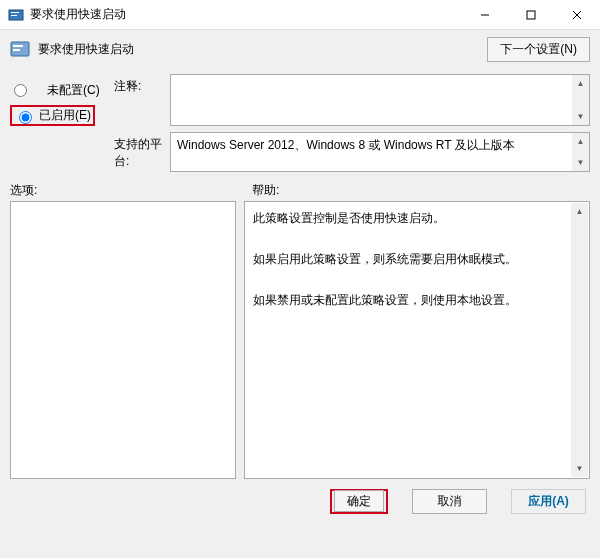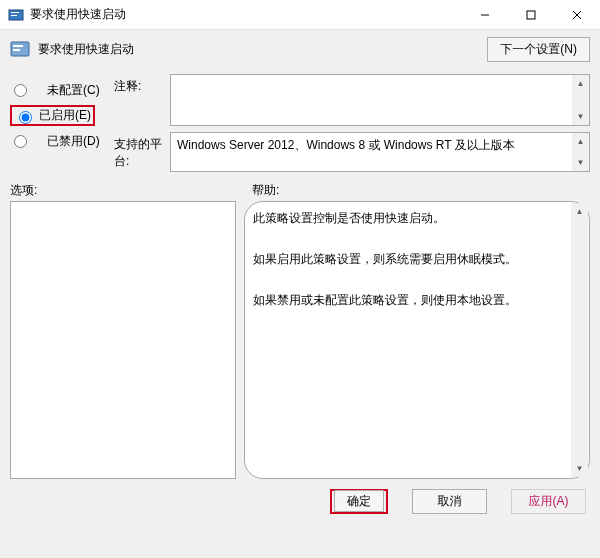--- a/index.html
+++ b/index.html
@@ -9,21 +9,21 @@
 .titlebar { height: 30px; background: #fff; display: flex; align-items: center; border-bottom: 1px solid #e1e1e1; }
 .titlebar .icon { width: 16px; height: 16px; margin: 0 6px 0 8px; display: inline-flex; }
 .titlebar .title { flex: 1; }
 .win-btn { width: 46px; height: 30px; display: flex; align-items: center; justify-content: center; }
 .win-btns { display: flex; }
 
 .subheader { height: 38px; display: flex; align-items: center; padding: 0 10px; gap: 8px; }
 .subheader .icon { width: 20px; height: 18px; display: inline-flex; }
 .nav-btns { margin-left: auto; display: flex; gap: 6px; }
 .btn { background: #f5f5f5; border: 1px solid #adadad; padding: 3px 12px; min-width: 75px; text-align: center; cursor: default; }
-.btn.dis { color: #be185d; border-color: #cfcfcf; background: #f0f0f0; }
+.btn.dis { color: #0369a1; border-color: #cfcfcf; background: #f0f0f0; font-weight: bold; }
 
 .section1 { display: flex; padding: 6px 10px 0 14px; }
 .radios { width: 100px; padding-top: 2px; }
 .radio { display: flex; align-items: center; gap: 20px; margin: 6px 0; }
 .radio input { margin: 0; }
 .highlight { border: 2px solid #d0021b; padding: 0 2px; margin-left: -4px; display: inline-flex; align-items: center; gap: 4px; }
 
 .right-fields { flex: 1; }
 .field-row { display: flex; margin-bottom: 6px; }
 .field-lbl { width: 56px; text-align: left; padding-right: 6px; padding-top: 4px; }
@@ -33,21 +33,21 @@
 .sb { position: absolute; right: 0; top: 0; bottom: 0; width: 17px; background: #f0f0f0; display: flex; flex-direction: column; justify-content: space-between; }
 .sb .arr { height: 17px; display: flex; align-items: center; justify-content: center; color: #606060; font-size: 8px; }
 
 .cols-lbls { display: flex; padding: 4px 10px 2px 10px; gap: 16px; }
 .col-lbl-l { width: 226px; }
 .col-lbl-r { flex: 1; }
 
 .cols { display: flex; padding: 0 10px; gap: 8px; }
 .pane { border: 1px solid #a9a9a9; background: #fff; height: 278px; padding: 6px 22px 6px 8px; position: relative; line-height: 1.7; }
 .pane.l { width: 226px; }
-.pane.r { flex: 1; border-radius: 19px; }
+.pane.r { flex: 1; }
 .pane .sb { right: 1px; top: 1px; bottom: 1px; }
 
 .footer { display: flex; justify-content: flex-end; gap: 24px; padding: 10px 14px 0 0; }
 .hl-btn { border: 2px solid #d0021b; padding: 2px; display: inline-block; }
 </style>
 </head>
 <body>
 
 <div class="titlebar">
   <span class="icon">
@@ -95,24 +95,20 @@
 <div class="section1">
   <div class="radios">
     <label class="radio">
       <input type="radio" name="st" style="">
       <span>未配置(C)</span>
     </label>
     <div class="highlight">
       <input type="radio" name="st" checked="" style="">
       <span>已启用(E)</span>
     </div>
-    <label class="radio">
-      <input type="radio" name="st" style="">
-      <span>已禁用(D)</span>
-    </label>
   </div>
 
   <div class="right-fields">
     <div class="field-row">
       <div class="field-lbl">注释:</div>
       <div class="textbox note">
         <div class="sb">
             <div class="arr">▲</div>
             <div class="arr">▼</div>
           </div>

